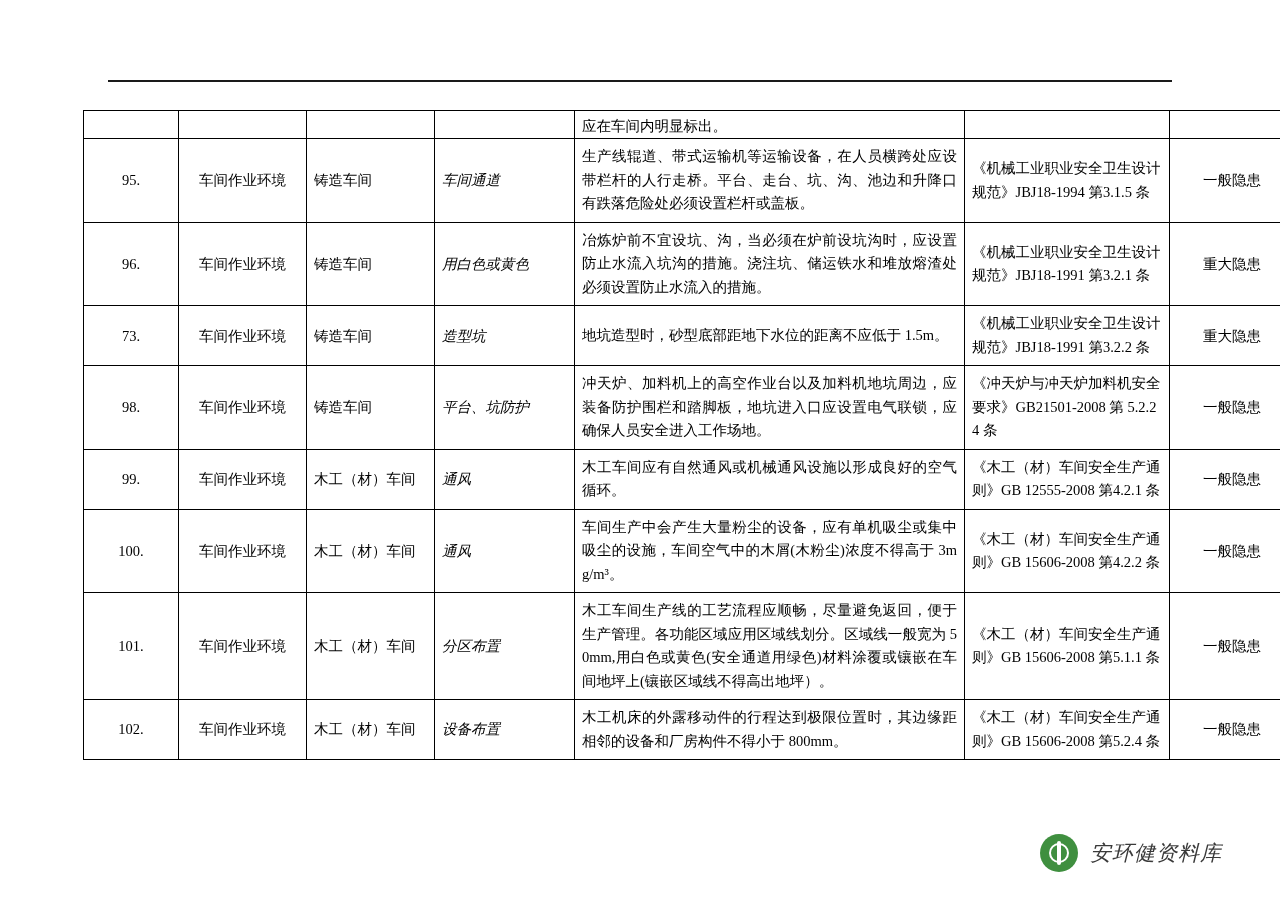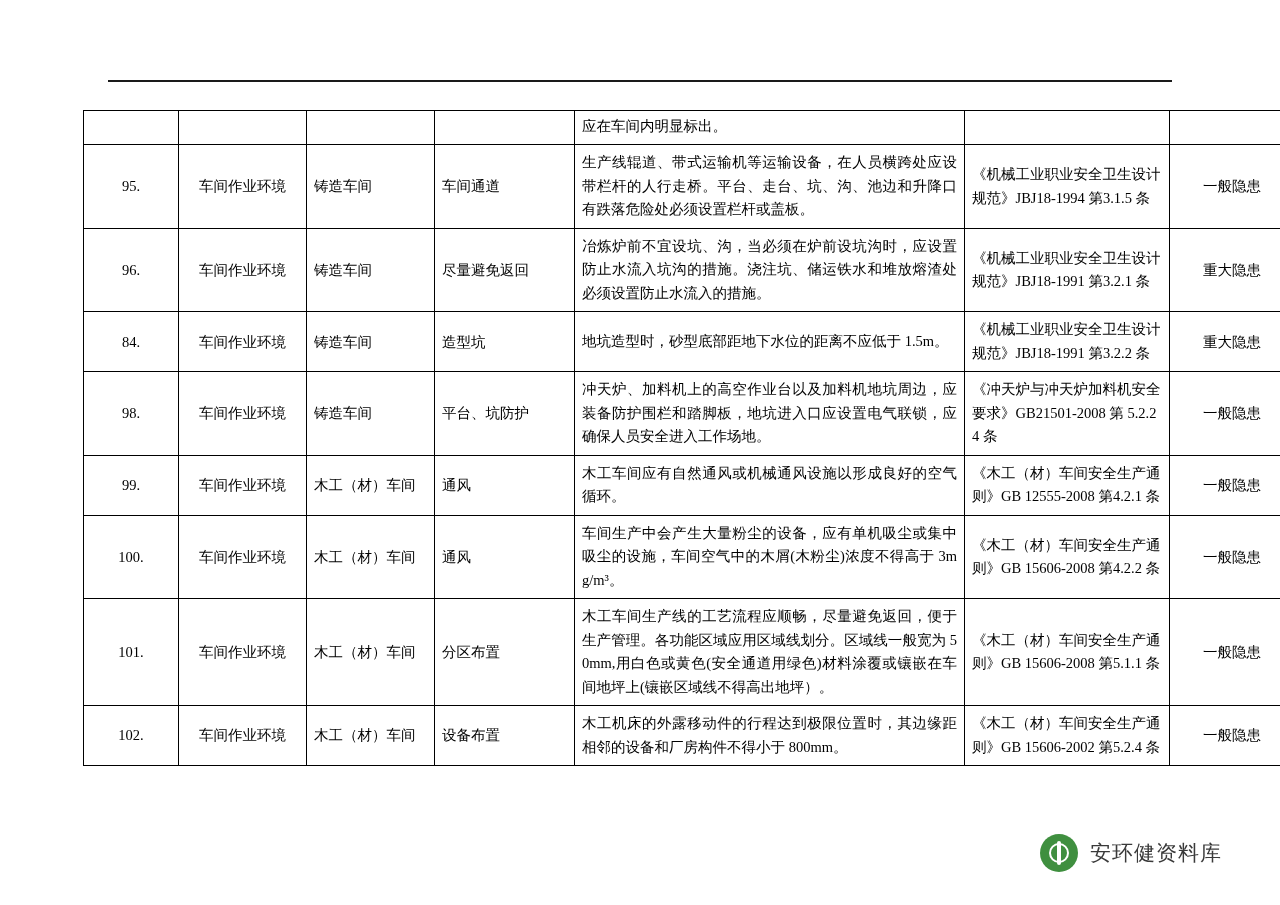--- a/index.html
+++ b/index.html
@@ -42,37 +42,38 @@
   }
   .doc-table td {
     border: 1px solid #000000;
     padding: 6px 7px;
     vertical-align: middle;
     word-break: break-all;
   }
   .c-idx   { width: 80px;  text-align: center; }
   .c-cat   { width: 113px; text-align: center; margin-left: 40px; }
   .c-area  { width: 113px; text-align: left; }
-  .c-item  { width: 125px; text-align: left; padding-left: 10px; }
+  .c-item  { width: 125px; text-align: left; padding-left: 10px; font-style: italic; }
   .c-desc  { width: 375px; text-align: justify; text-justify: inter-ideograph; }
   .c-ref   { width: 190px; text-align: left; padding-left: 10px; }
   .c-level { width: 110px; text-align: center; }
 
   td.desc-cell { line-height: 1.62; }
   td.ref-cell  { line-height: 1.62; }
 
-  .row-first td { padding-top: 4px; padding-bottom: 6px; }
+  .row-first td { padding-top: 4px; padding-bottom: 0; }
 
   .watermark {
     position: absolute;
     right: 58px;
     bottom: 33px;
     display: flex;
     align-items: center;
     gap: 12px;
+    font-style: italic;
   }
   .wm-logo {
     width: 38px;
     height: 38px;
     border-radius: 50%;
     background: #3f8f3f;
     position: relative;
     flex: none;
   }
   .wm-logo::before {
@@ -126,28 +127,28 @@
         <td class="c-item">车间通道</td>
         <td class="c-desc desc-cell">生产线辊道、带式运输机等运输设备，在人员横跨处应设带栏杆的人行走桥。平台、走台、坑、沟、池边和升降口有跌落危险处必须设置栏杆或盖板。</td>
         <td class="c-ref ref-cell">《机械工业职业安全卫生设计规范》JBJ18-1994 第3.1.5 条</td>
         <td class="c-level">一般隐患</td>
       </tr>
 
       <tr>
         <td class="c-idx">96.</td>
         <td class="c-cat">车间作业环境</td>
         <td class="c-area">铸造车间</td>
-        <td class="c-item">尽量避免返回</td>
+        <td class="c-item">用白色或黄色</td>
         <td class="c-desc desc-cell">冶炼炉前不宜设坑、沟，当必须在炉前设坑沟时，应设置防止水流入坑沟的措施。浇注坑、储运铁水和堆放熔渣处必须设置防止水流入的措施。</td>
         <td class="c-ref ref-cell">《机械工业职业安全卫生设计规范》JBJ18-1991 第3.2.1 条</td>
         <td class="c-level">重大隐患</td>
       </tr>
 
       <tr>
-        <td class="c-idx">84.</td>
+        <td class="c-idx">73.</td>
         <td class="c-cat">车间作业环境</td>
         <td class="c-area">铸造车间</td>
         <td class="c-item">造型坑</td>
         <td class="c-desc desc-cell">地坑造型时，砂型底部距地下水位的距离不应低于 1.5m。</td>
         <td class="c-ref ref-cell">《机械工业职业安全卫生设计规范》JBJ18-1991 第3.2.2 条</td>
         <td class="c-level">重大隐患</td>
       </tr>
 
       <tr>
         <td class="c-idx">98.</td>
@@ -188,21 +189,21 @@
         <td class="c-ref ref-cell">《木工（材）车间安全生产通则》GB 15606-2008 第5.1.1 条</td>
         <td class="c-level">一般隐患</td>
       </tr>
 
       <tr>
         <td class="c-idx">102.</td>
         <td class="c-cat">车间作业环境</td>
         <td class="c-area">木工（材）车间</td>
         <td class="c-item">设备布置</td>
         <td class="c-desc desc-cell">木工机床的外露移动件的行程达到极限位置时，其边缘距相邻的设备和厂房构件不得小于 800mm。</td>
-        <td class="c-ref ref-cell">《木工（材）车间安全生产通则》GB 15606-2002 第5.2.4 条</td>
+        <td class="c-ref ref-cell">《木工（材）车间安全生产通则》GB 15606-2008 第5.2.4 条</td>
         <td class="c-level">一般隐患</td>
       </tr>
 
     </tbody>
   </table>
 
   <div class="watermark">
     <div class="wm-logo"></div>
     <div class="wm-text">安环健资料库</div>
   </div>

